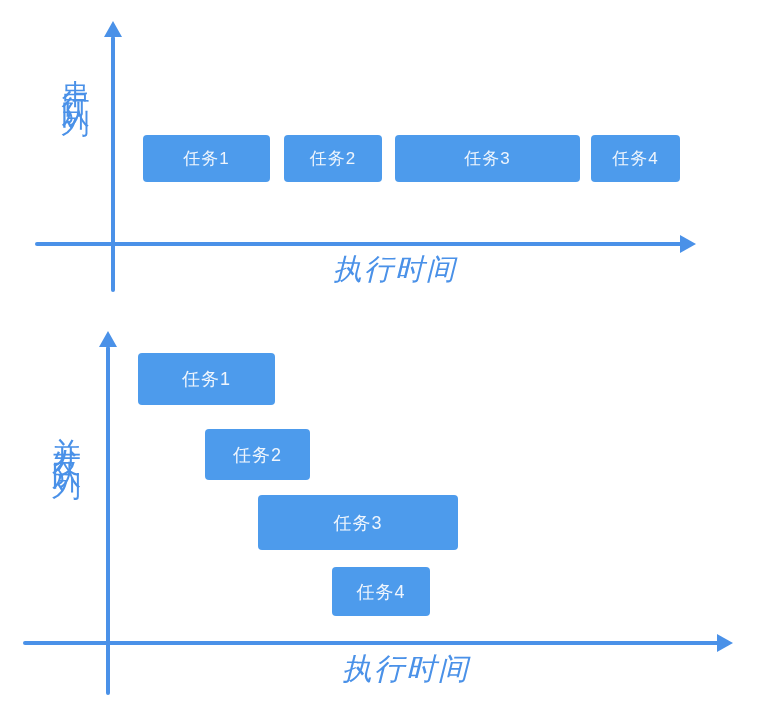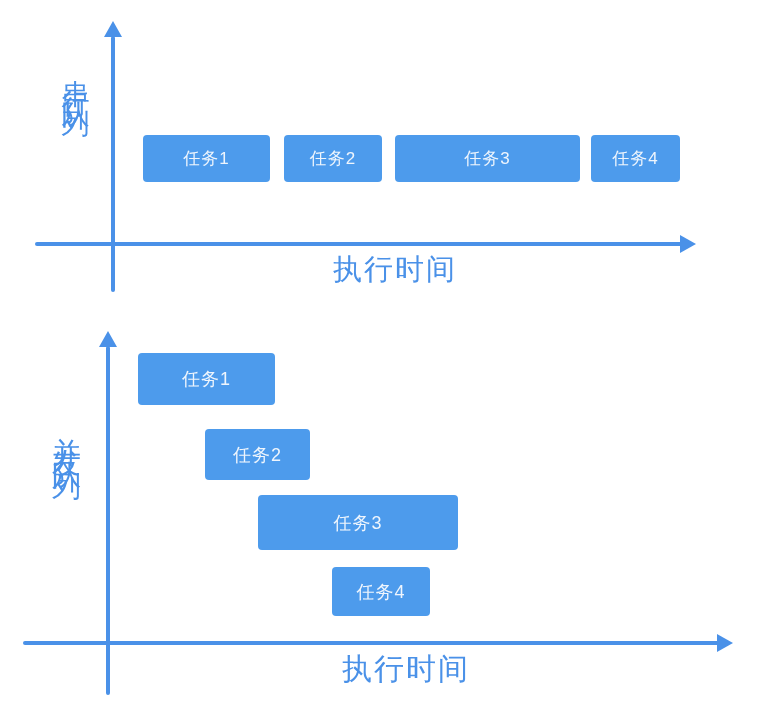--- a/index.html
+++ b/index.html
@@ -51,20 +51,21 @@
     position: absolute;
     writing-mode: vertical-rl;
     text-orientation: upright;
     color: var(--label, #4a91e8);
     white-space: nowrap;
   }
   .xlabel {
     position: absolute;
     color: var(--label, #4a91e8);
     white-space: nowrap;
+    font-style: italic;
   }
 
   
   .task {
     position: absolute;
     background: var(--task-fill, #4d9bec);
     color: var(--task-text, #eef5fd);
     border-radius: 4px;
     display: flex;
     align-items: center;

